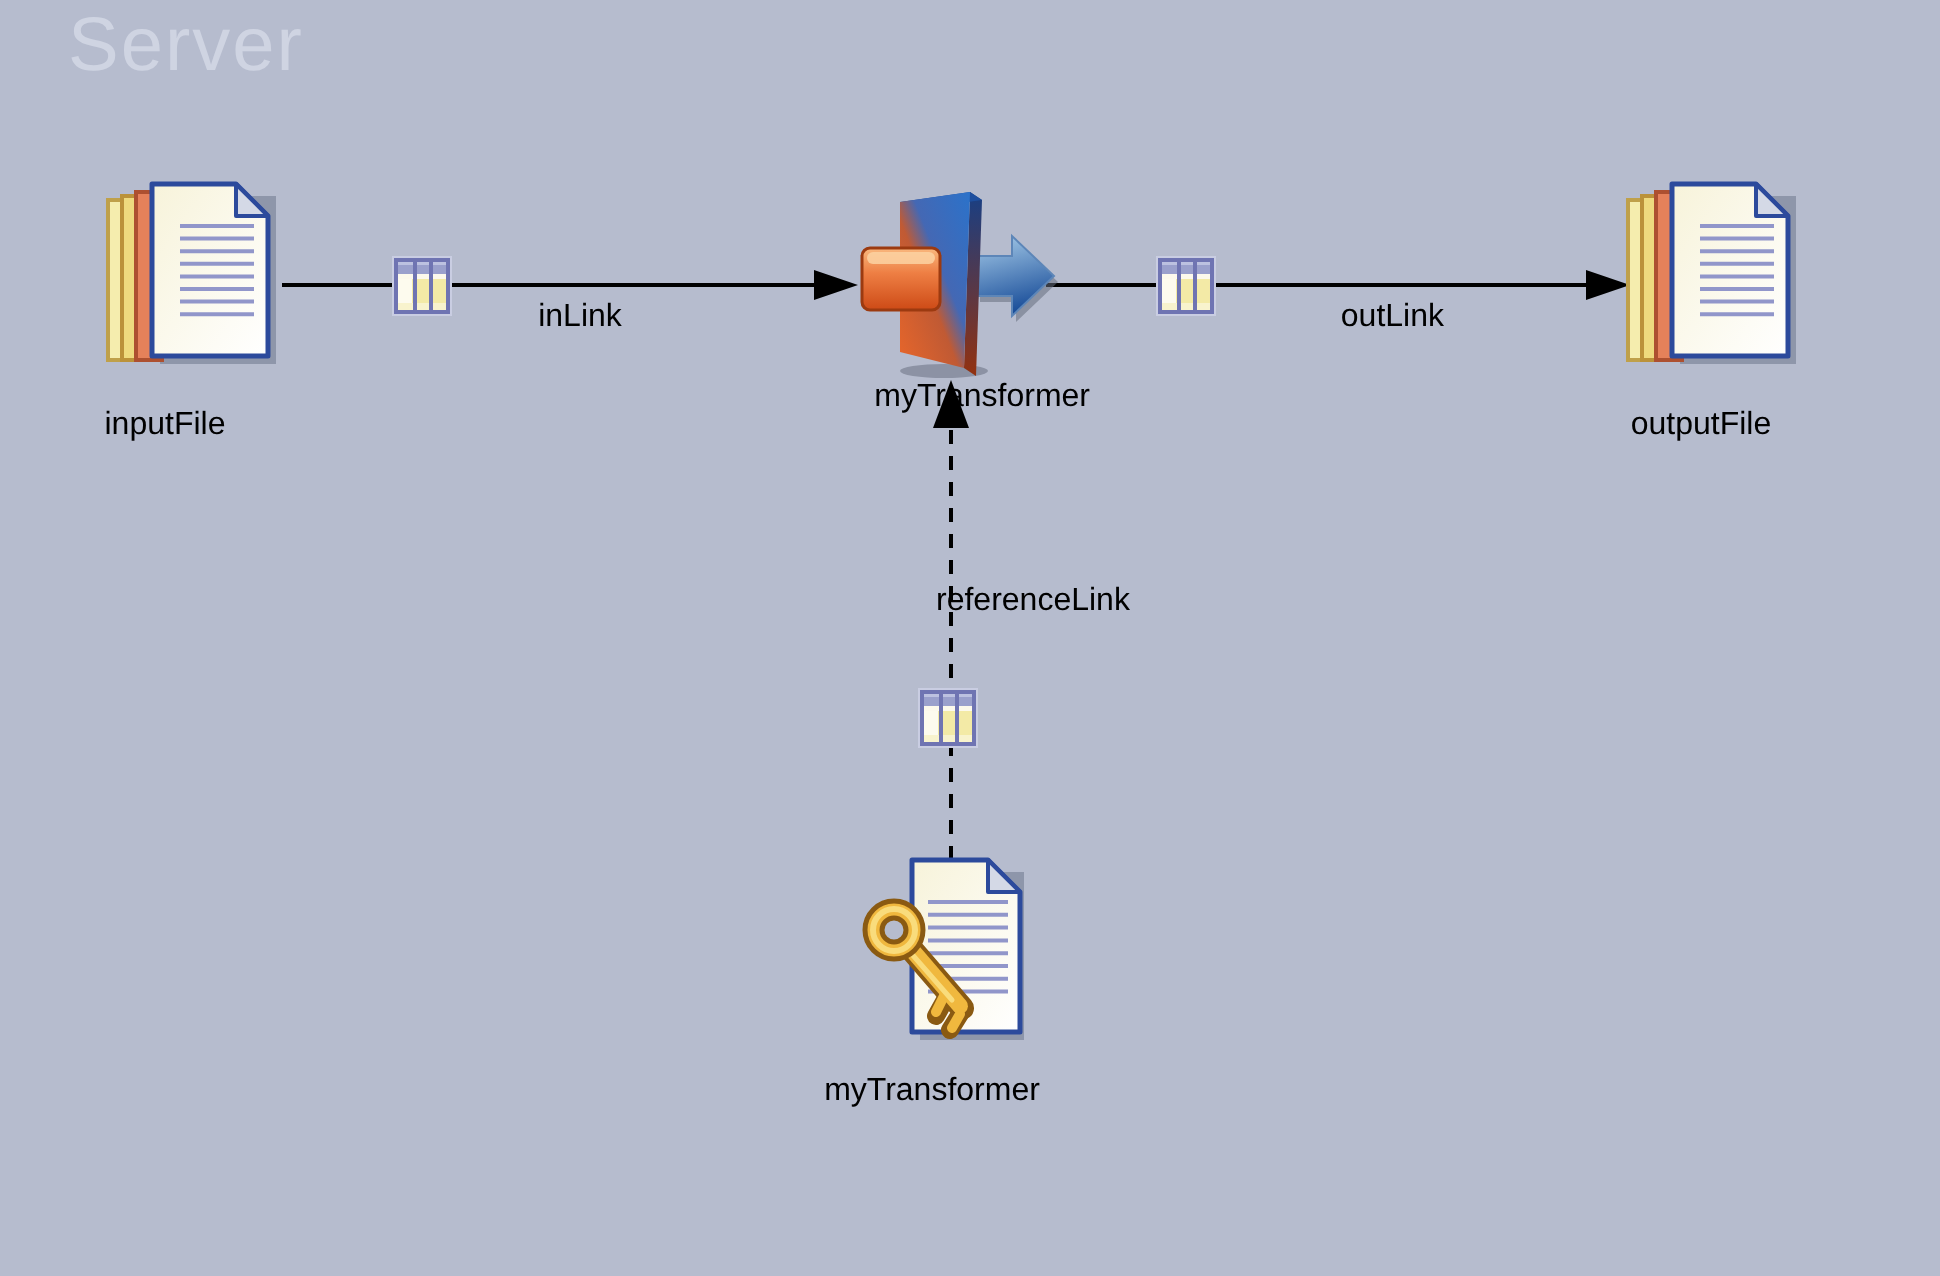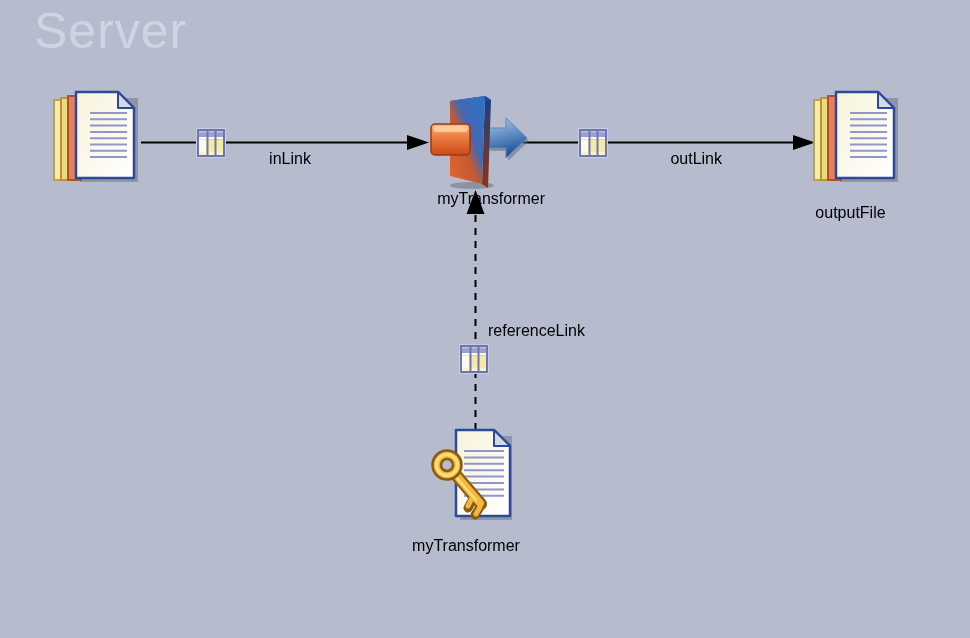--- a/index.html
+++ b/index.html
@@ -4,21 +4,21 @@
 <style>
   html,body{margin:0;padding:0;}
   body{
     width:970px;height:638px;overflow:hidden;
     background:#b6bcce;
     font-family:"Liberation Sans", sans-serif;
   }
   .canvas{position:relative;width:970px;height:638px;background:#b6bcce;}
   .watermark{
     position:absolute;left:34px;top:2px;
-    font-size:50px;letter-spacing:1px;color:#cfd4e2;
+    font-size:38px;letter-spacing:1px;color:#cfd4e2;
     user-select:none;
     text-align:center;
   }
   .links-layer{position:absolute;left:0;top:0;z-index:1;}
   .stage{position:absolute;z-index:2;}
   .link-marker{position:absolute;z-index:3;width:30px;height:30px;}
   .stage-label,.link-label{
     position:absolute;z-index:4;
     font-size:16px;color:#000;white-space:nowrap;line-height:22px;
   }
@@ -65,20 +65,21 @@
           <line x1="38" y1="31.3" x2="75" y2="31.3"></line>
         <line x1="38" y1="37.6" x2="75" y2="37.6"></line>
           <line x1="38" y1="43.9" x2="75" y2="43.9"></line>
         <line x1="38" y1="50.2" x2="75" y2="50.2"></line>
           <line x1="38" y1="56.5" x2="75" y2="56.5"></line>
         <line x1="38" y1="62.8" x2="75" y2="62.8"></line>
           <line x1="38" y1="69.1" x2="75" y2="69.1"></line>
       </g>
     </svg>
   </div>
+  <div class="stage-label" style="left:20px;top:202px;width:125px;">inputFile</div>
 
   <div class="stage" style="left:430px;top:94px;">
     <svg width="100" height="95" viewBox="0 0 100 95">
       <defs>
         <linearGradient id="tfFront" x1="1" y1="0" x2="0" y2="1">
           <stop offset="0" stop-color="#2b72ca"></stop>
             <stop offset="0.42" stop-color="#4468b4"></stop>
           <stop offset="0.58" stop-color="#c05a34"></stop>
             <stop offset="1" stop-color="#e8662a"></stop>
         </linearGradient>
@@ -211,15 +212,15 @@
       <rect x="3" y="11.5" width="24" height="15.5" fill="#f3eaa6"></rect>
       <rect x="3" y="11.5" width="7" height="15.5" fill="#fdfbee"></rect>
       <rect x="3" y="23.5" width="24" height="3.5" fill="#f8f3cd"></rect>
       <rect x="10.5" y="3" width="2" height="24" fill="#6f74b2"></rect>
       <rect x="18.5" y="3" width="2" height="24" fill="#6f74b2"></rect>
     </svg>
   </div>
 
   <div class="link-label" style="left:242px;top:148px;width:96px;text-align:center;">inLink</div>
   <div class="link-label" style="left:626px;top:148px;width:96px;text-align:right;">outLink</div>
-  <div class="link-label" style="left:488px;top:290px;margin-top:30px;">referenceLink</div>
+  <div class="link-label" style="left:468px;top:290px;">referenceLink</div>
 
 </div>
 
 </body></html>

